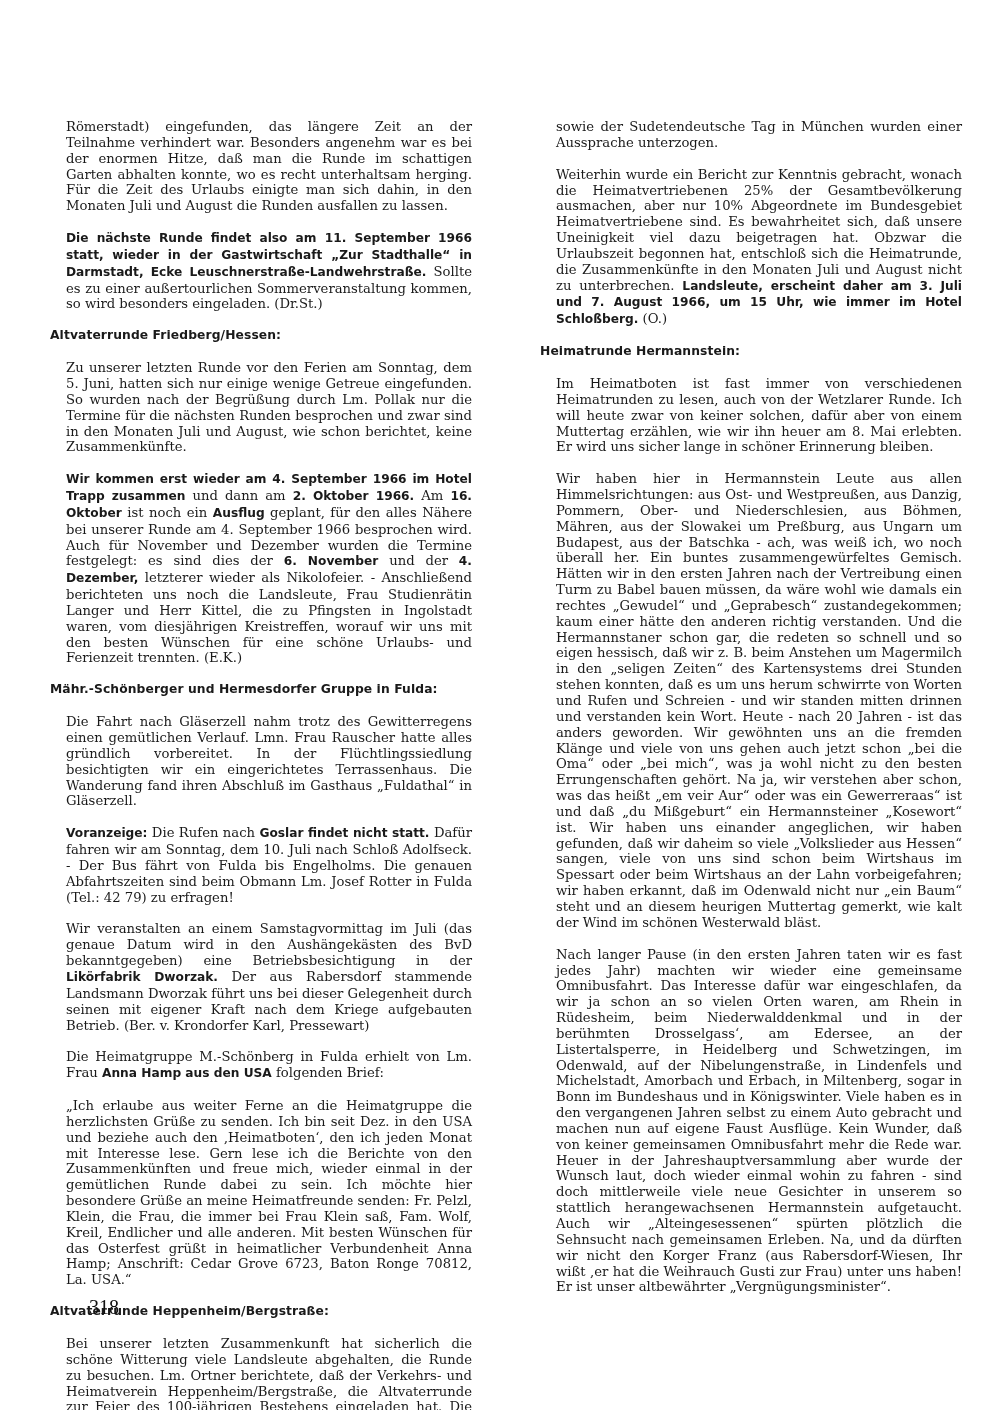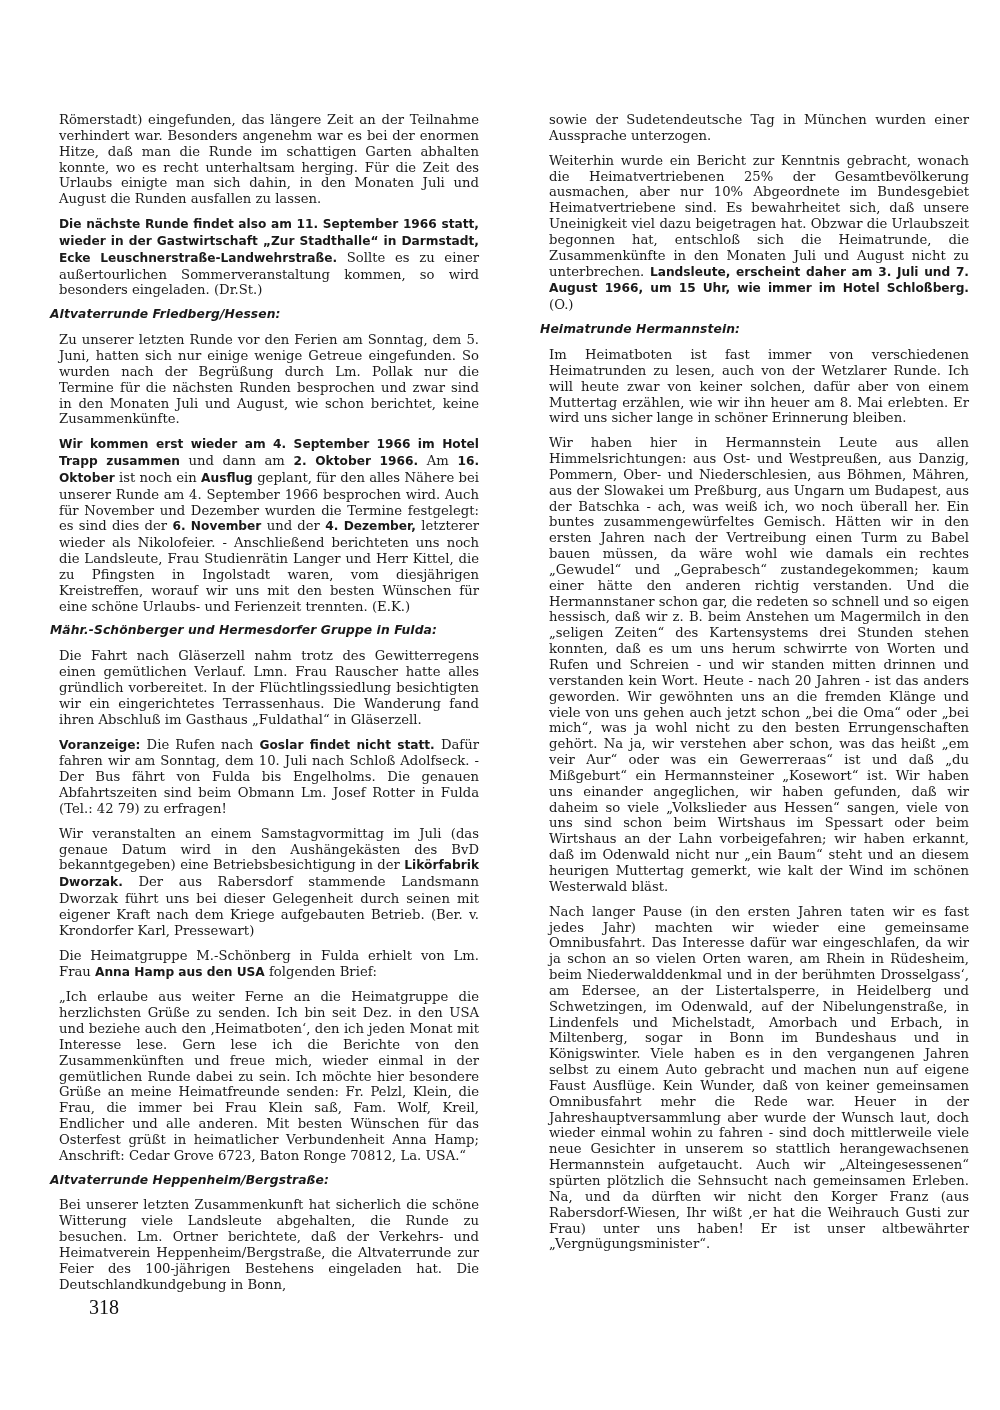--- a/index.html
+++ b/index.html
@@ -5,23 +5,23 @@
   html, body { margin: 0; padding: 0; background: #ffffff; }
   body { width: 1000px; height: 1410px; position: relative; overflow: hidden; color: #1a1a1a; }
   .col {
     position: absolute; top: 103px; width: 438px;
     font-family: "DejaVu Serif", "Liberation Serif", serif;
     font-size: 13.2px; line-height: 15.85px;
     text-align: justify; hyphens: manual;
   }
   #col-left { left: 50px; }
   #col-right { left: 540px; }
-  .p { margin: 9px; }
+  .p { margin: 16px; }
   .gap { margin-top: 8px; }
-  .h { font-family: "DejaVu Sans", "Liberation Sans", sans-serif; font-weight: bold; font-size: 12.3px; display: block; letter-spacing: 0.1px; font-style: italic; }
+  .h { font-family: "DejaVu Sans", "Liberation Sans", sans-serif; font-weight: bold; font-size: 12.3px; display: block; letter-spacing: 0.1px; }
   .b { font-family: "DejaVu Sans", "Liberation Sans", sans-serif; font-weight: bold; font-size: 12.2px; }
   .pagenum { position: absolute; left: 48px; top: 1296px; font-family: "Liberation Serif", "DejaVu Serif", serif; font-size: 20px; color: #111; margin-left: 41px; }
 </style>
 </head>
 <body>
 
 <div id="col-left" class="col">
     <p class="p"><span>Römerstadt) eingefunden, das längere Zeit an der Teilnahme verhindert war. Besonders angenehm war es bei der enormen Hitze, daß man die Runde im schattigen Garten abhalten konnte, wo es recht unterhaltsam herging. Für die Zeit des Urlaubs einigte man sich dahin, in den Monaten Juli und August die Runden ausfallen zu lassen.</span></p>
     <p class="p"><span class="b">Die nächste Runde findet also am 11. September 1966 statt, wieder in der Gastwirtschaft „Zur Stadthalle“ in Darmstadt, Ecke Leuschnerstraße-Landwehrstraße.</span><span> Sollte es zu einer außertourlichen Sommerveranstaltung kommen, so wird besonders eingeladen. (Dr.St.)</span></p>
     <div class="h">Altvaterrunde Friedberg/Hessen:</div>

